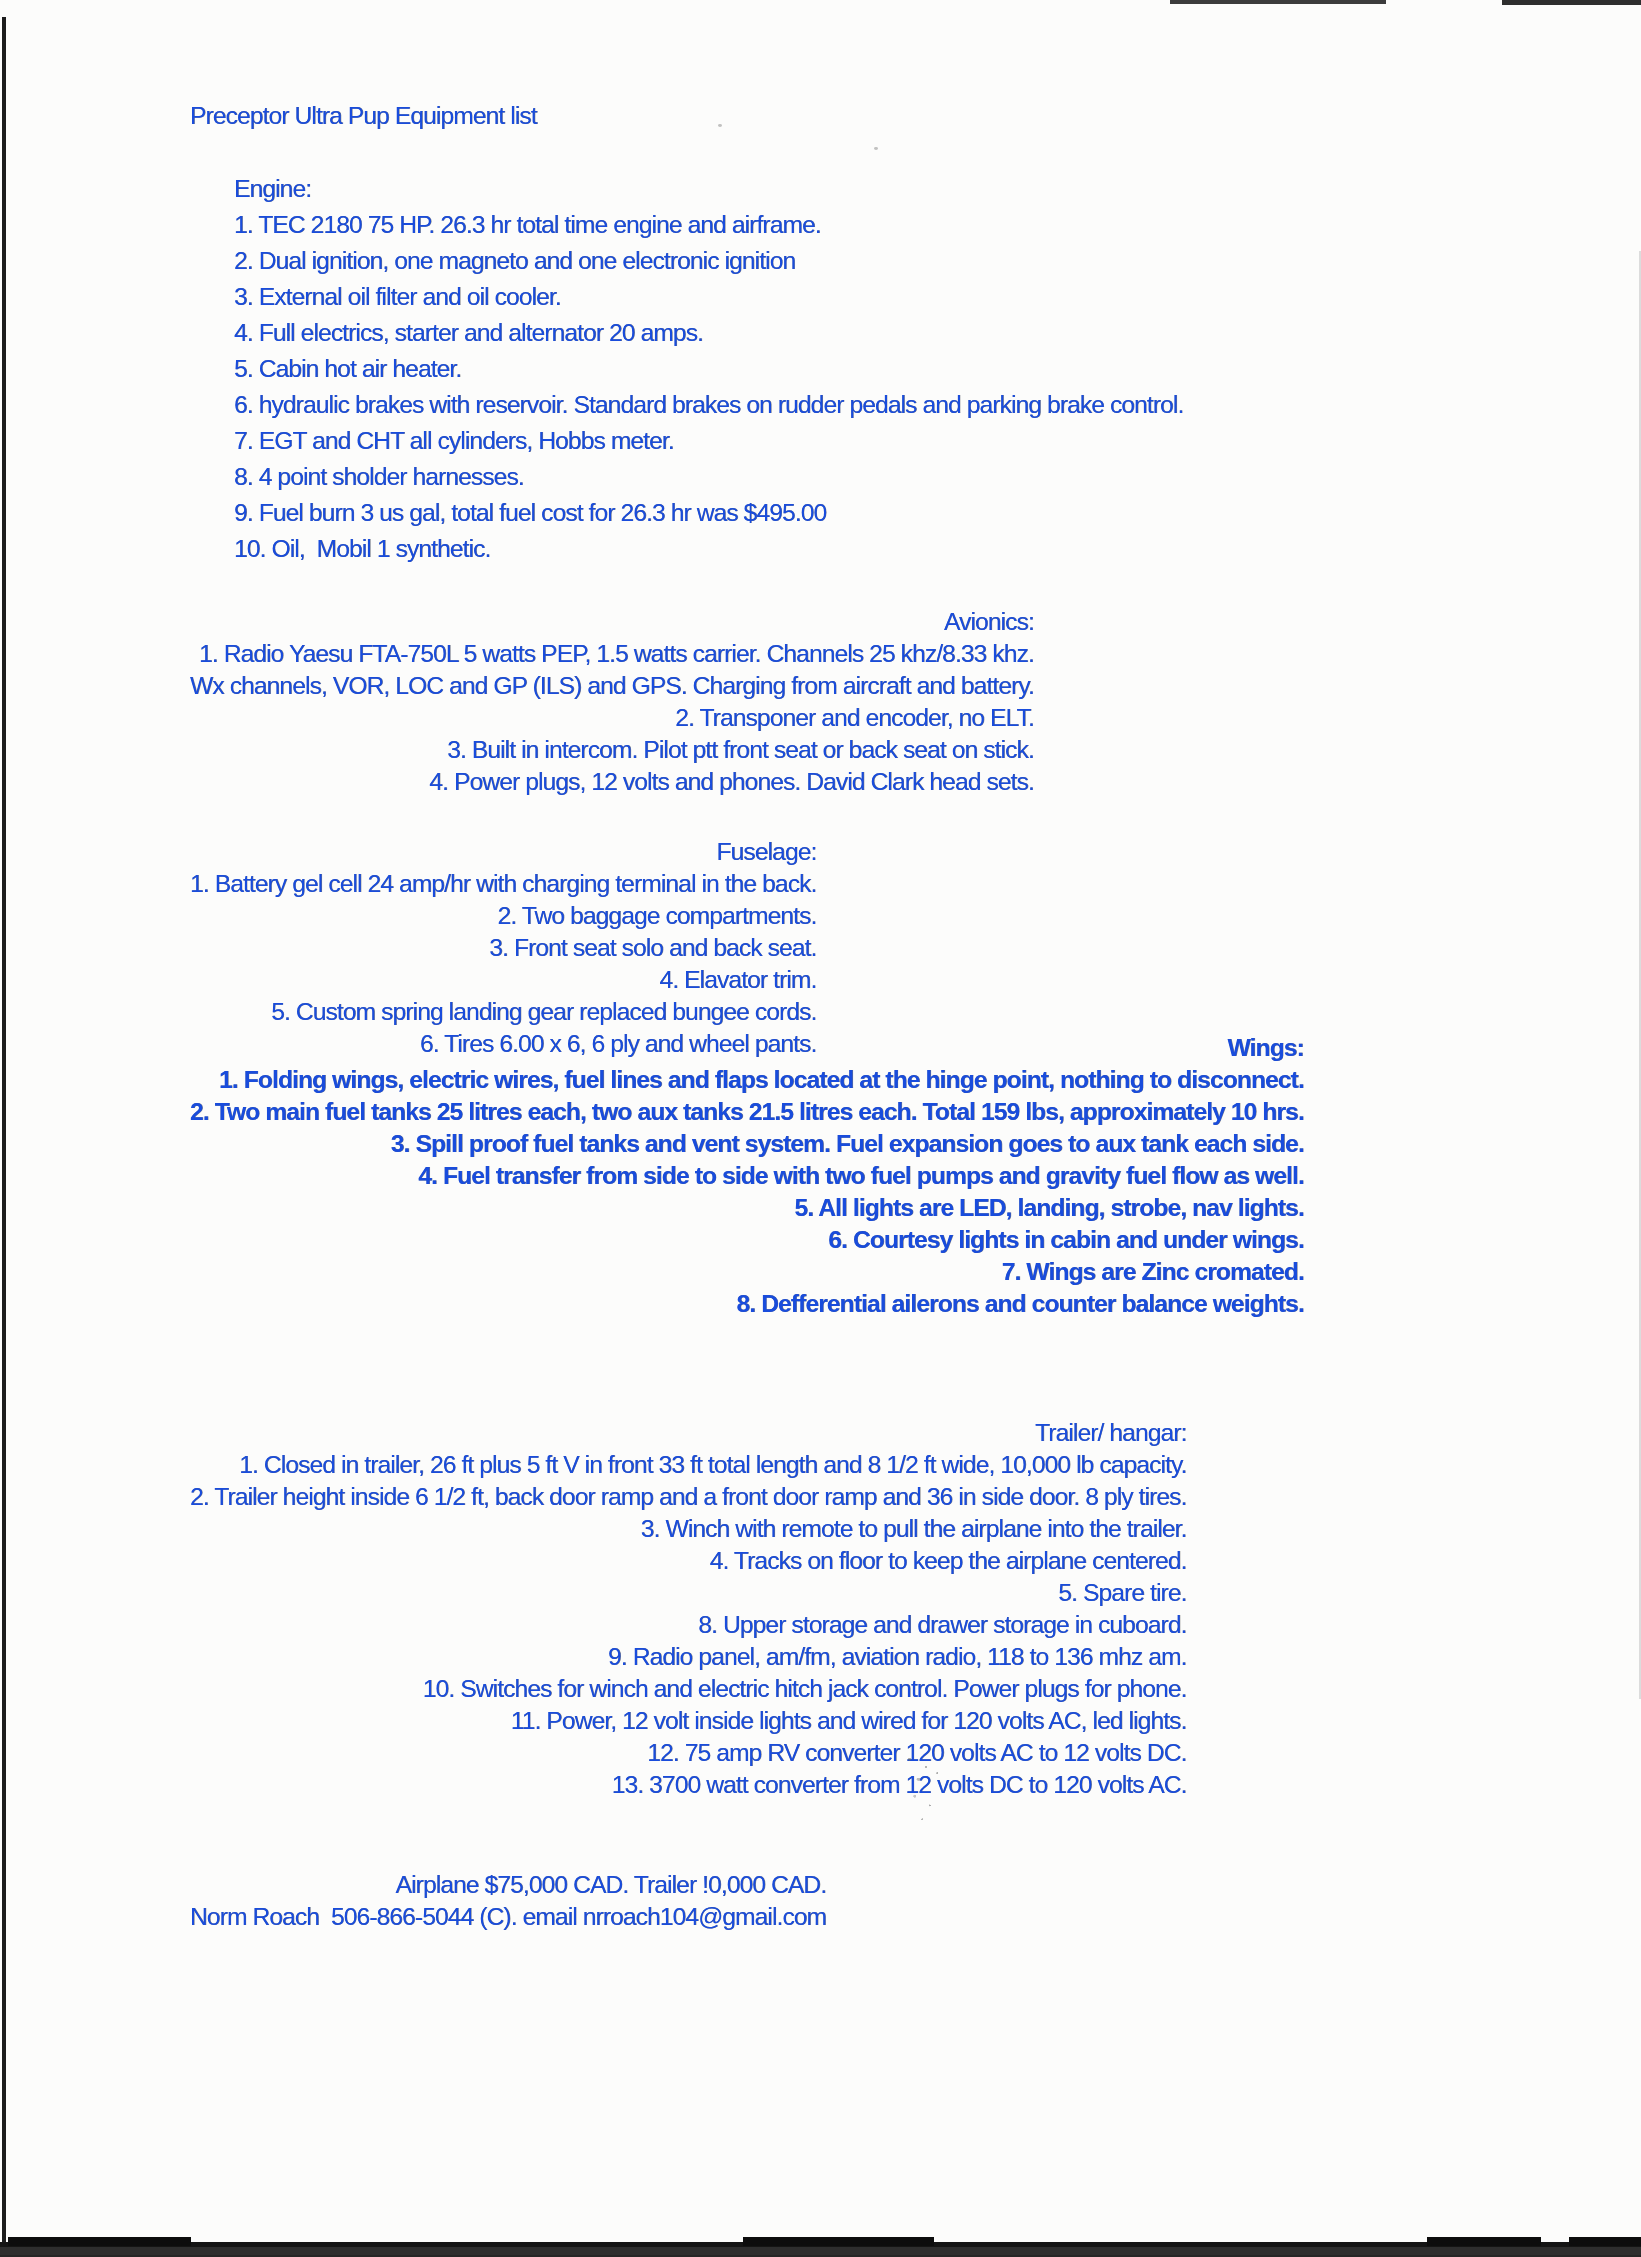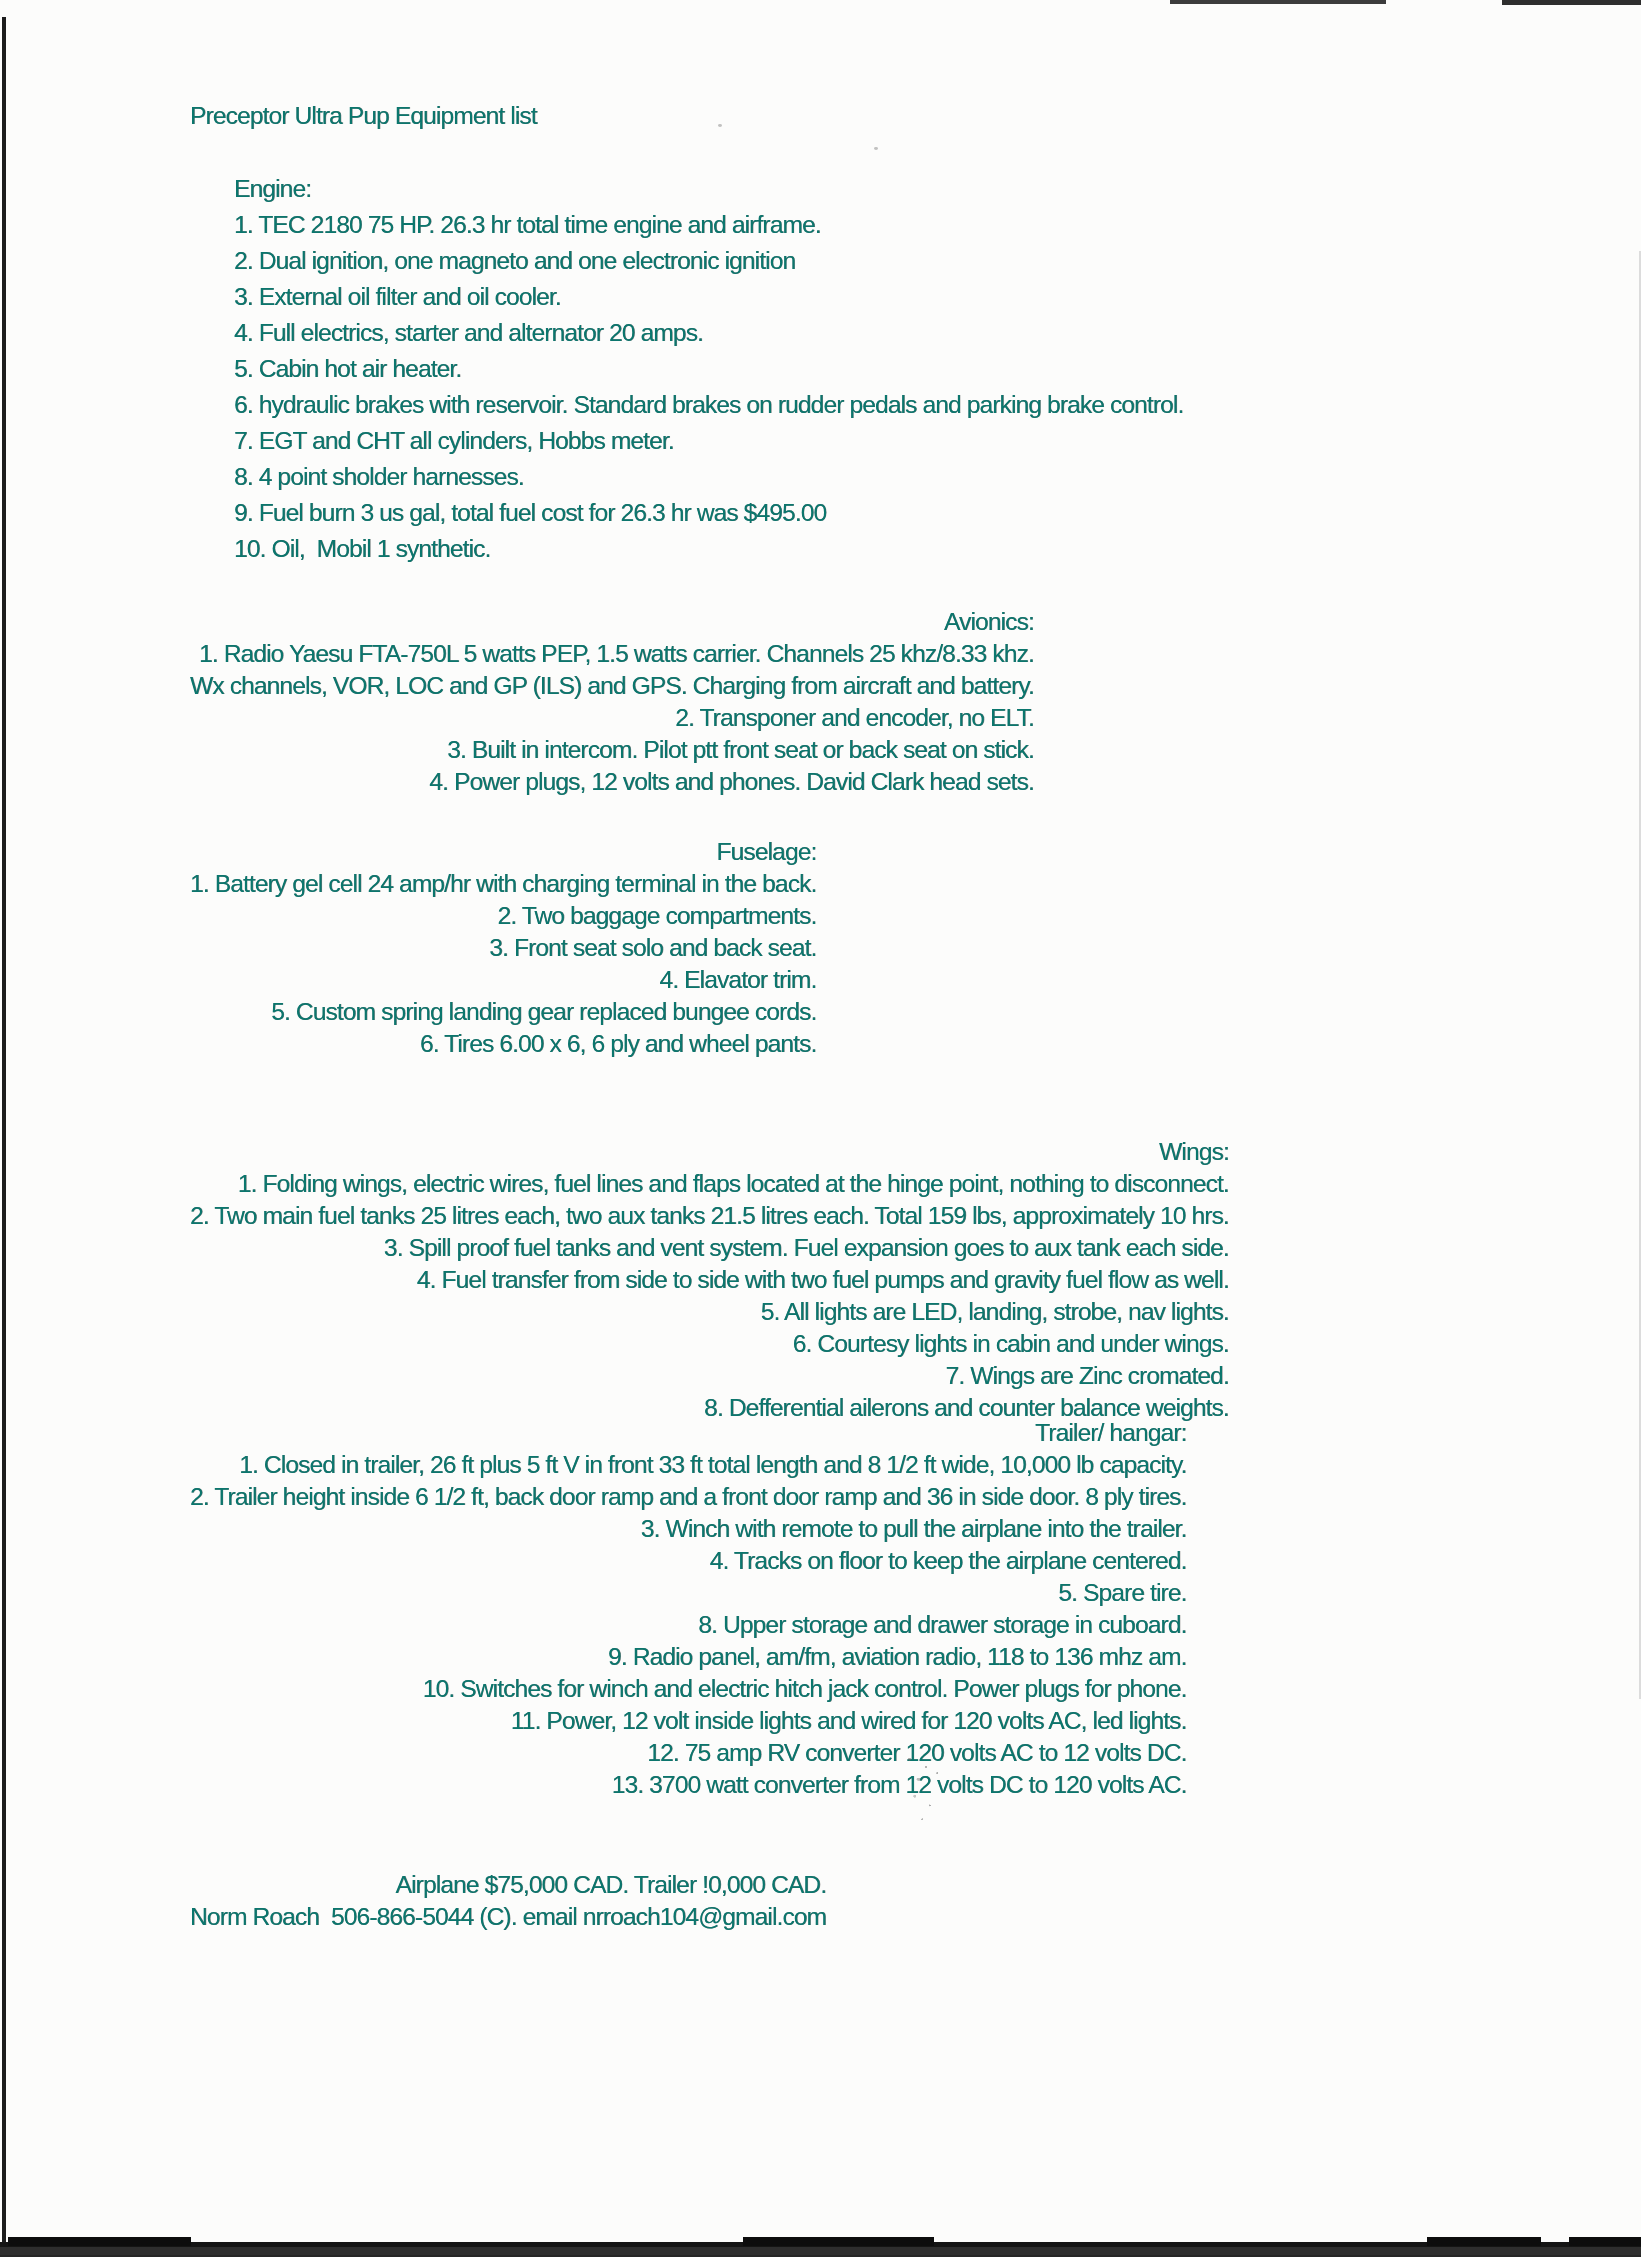--- a/index.html
+++ b/index.html
@@ -10,21 +10,21 @@
   }
   .page {
     position: relative;
     width: 1641px; height: 2257px;
     background: #fcfcfb;
     overflow: hidden;
   }
   
   .content {
     position: absolute; left: 0; top: 0; right: 0; bottom: 0;
-    color: #0f766e;
+    color: #1d4ed8;
     filter: blur(0.3px) contrast(1.04);
   }
   .txt {
     position: absolute;
     left: 190px;
     font-size: 24.6px;
     letter-spacing: -0.9px;
     text-shadow: 0.4px 0 0 rgba(30,30,30,0.55);
   }
   .line { white-space: pre; }
@@ -95,21 +95,21 @@
         </div>
         <div class="txt lh-norm" style="top: 836px;">
           <div class="line">Fuselage:</div>
           <div class="line">1. Battery gel cell 24 amp/hr with charging terminal in the back.</div>
           <div class="line">2. Two baggage compartments.</div>
           <div class="line">3. Front seat solo and back seat.</div>
           <div class="line">4. Elavator trim.</div>
           <div class="line">5. Custom spring landing gear replaced bungee cords.</div>
           <div class="line">6. Tires 6.00 x 6, 6 ply and wheel pants.</div>
         </div>
-        <div class="txt lh-norm" style="top: 1136px;">
+        <div class="txt lh-norm" style="top: 1032px; font-weight: bold;">
           <div class="line">Wings:</div>
           <div class="line">1. Folding wings, electric wires, fuel lines and flaps located at the hinge point, nothing to disconnect.</div>
           <div class="line">2. Two main fuel tanks 25 litres each, two aux tanks 21.5 litres each. Total 159 lbs, approximately 10 hrs.</div>
           <div class="line">3. Spill proof fuel tanks and vent system. Fuel expansion goes to aux tank each side.</div>
           <div class="line">4. Fuel transfer from side to side with two fuel pumps and gravity fuel flow as well.</div>
           <div class="line">5. All lights are LED, landing, strobe, nav lights.</div>
           <div class="line">6. Courtesy lights in cabin and under wings.</div>
           <div class="line">7. Wings are Zinc cromated.</div>
           <div class="line">8. Defferential ailerons and counter balance weights.</div>
         </div>

